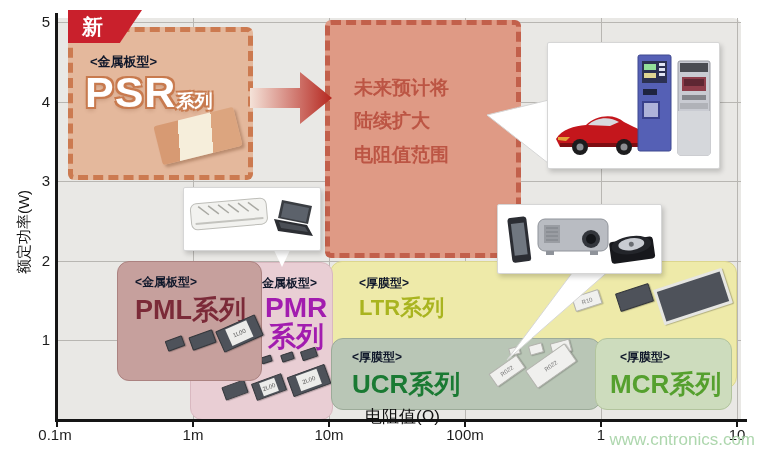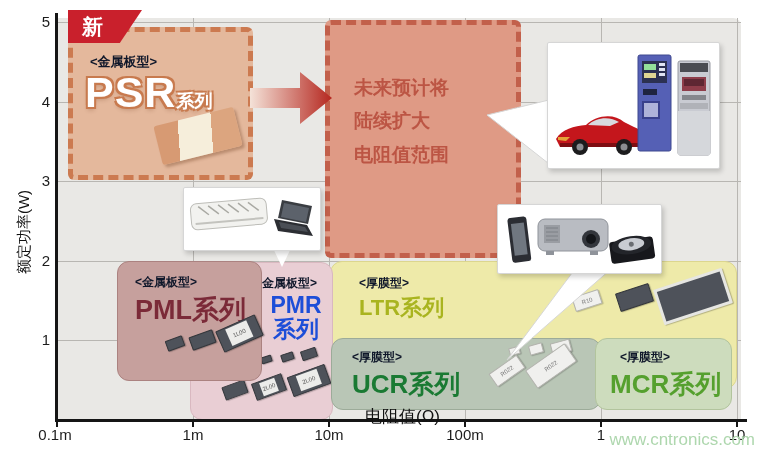--- a/index.html
+++ b/index.html
@@ -22,21 +22,21 @@
   
   .region{border-radius:12px;box-sizing:border-box;}
   .ltr-box{left:330px;top:261px;width:407px;height:128px;background:#eeeaa9;border:1px solid #dcd68e;z-index:2;}
   .pmr-box{left:190px;top:262px;width:143px;height:158px;background:#e9ced4;border:1px solid #d9b8c0;z-index:3;}
   .pml-box{left:117px;top:261px;width:145px;height:120px;background:#c6a09d;border:1px solid #ab8280;z-index:4;}
   .ucr-box{left:331px;top:338px;width:270px;height:72px;background:#b9c6b6;border:1px solid #9cab99;z-index:5;}
   .mcr-box{left:595px;top:338px;width:137px;height:72px;background:#cddcbd;border:1px solid #b2c49d;z-index:5;}
   .type-label{font-size:12px;font-weight:bold;color:#0f172a;white-space:nowrap;}
   .series-name{font-weight:bold;white-space:nowrap;}
   .pml-name{font-size:27px;color:#7b2a38;}
-  .pmr-name{font-size:23px;color:#1d4ed8;white-space:normal;text-align:center;line-height:1.05;}
+  .pmr-name{font-size:28px;color:#a21caf;white-space:normal;text-align:center;line-height:1.05;}
   .ltr-name{font-size:22px;color:#a9b41f;}
   .ucr-name{font-size:26px;color:#1a7a33;}
   .mcr-name{font-size:26px;color:#55a02e;}
   
   .psr-box{left:68px;top:27px;width:185px;height:153px;background:#e4b89c;border:5px dashed #cc7a50;
            border-radius:6px;z-index:5;box-sizing:border-box;}
   .exp-box{left:325px;top:20px;width:196px;height:238px;background:#df9a85;border:5px dashed #c2604b;
            border-radius:6px;z-index:4;box-sizing:border-box;}
   .exp-text{left:24px;top:46px;font-size:19px;font-weight:bold;color:#bc5544;line-height:1.75;z-index:5;}
   .psr-name{left:12px;top:36px;color:#fff;font-weight:bold;z-index:6;

